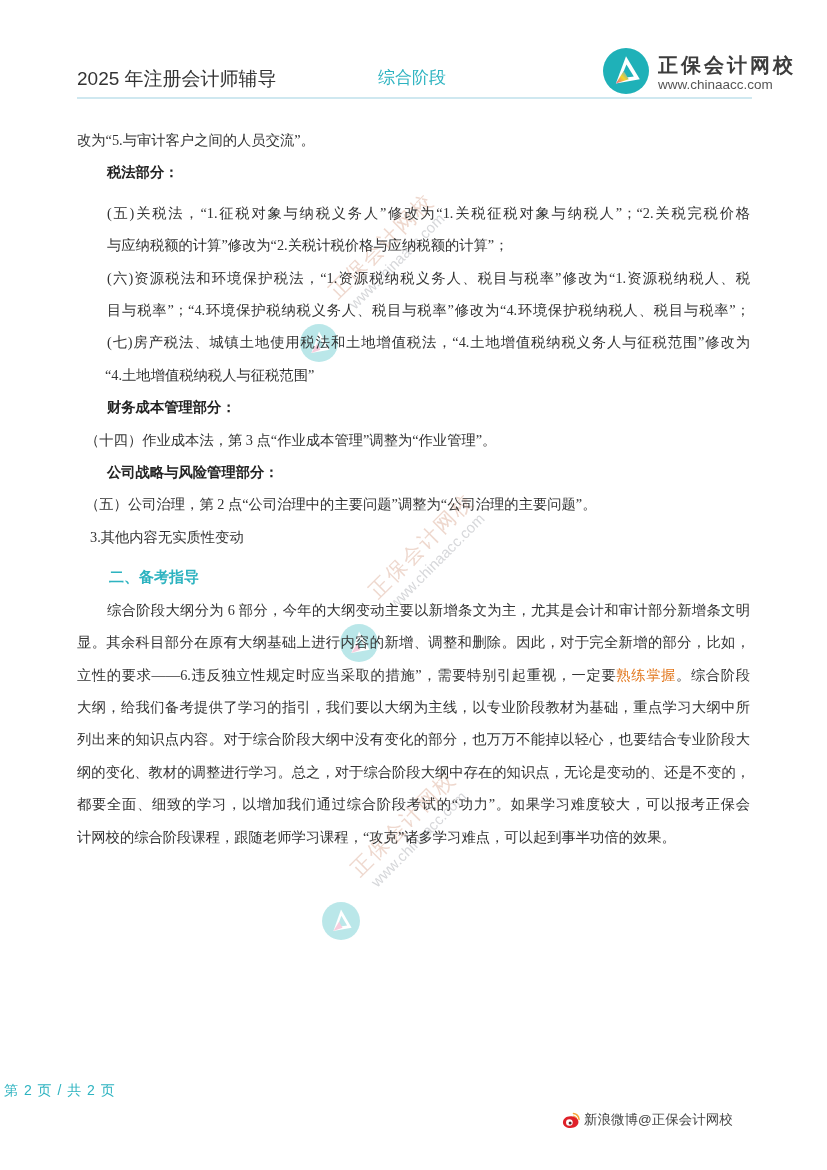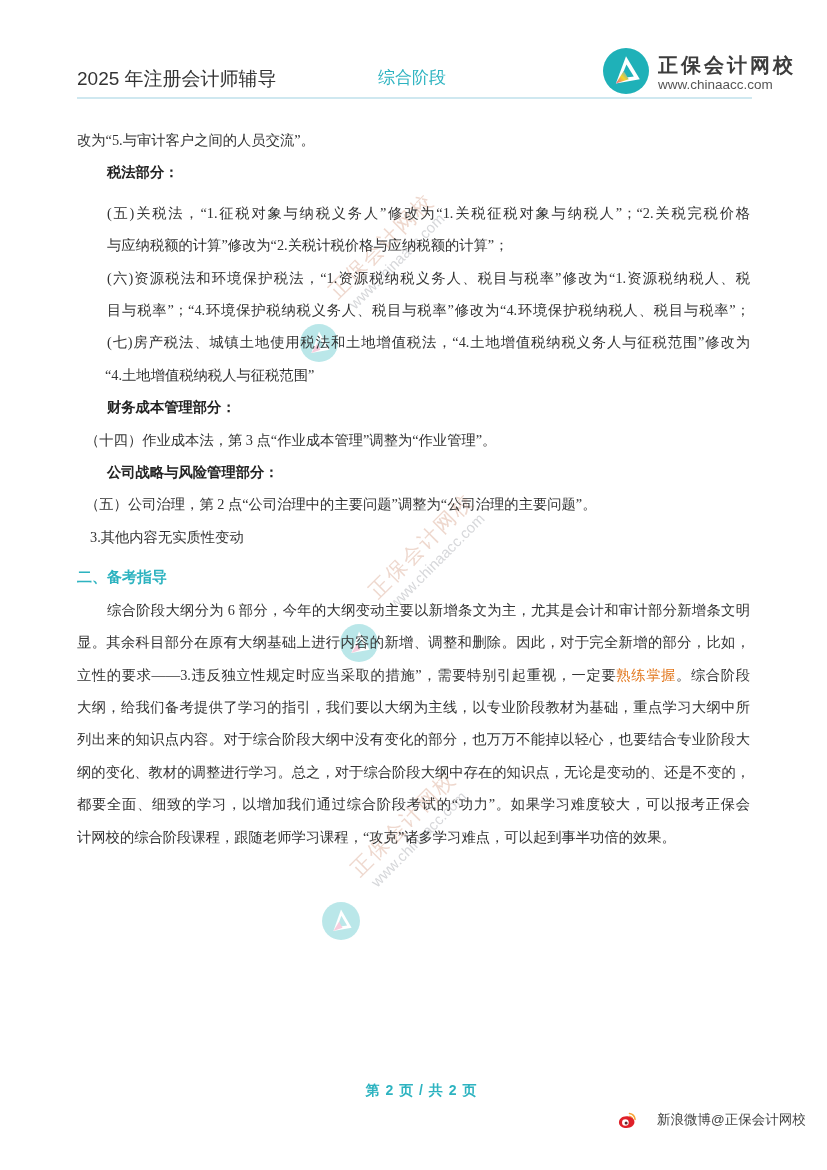--- a/index.html
+++ b/index.html
@@ -50,20 +50,21 @@
     position:absolute;left:77px;top:124px;width:673px;
     font-size:14.3px;line-height:32.4px;
   }
   .line{white-space:pre-wrap;}
   .line.fill{text-align:justify;text-align-last:justify;}
   .line.bold{font-weight:bold;color:#222;}
   .line.title-teal{
     color:var(--teal);font-weight:bold;margin-top:8px;
     font-family:"Liberation Sans","DejaVu Sans",sans-serif;
     font-size:15px;
+    margin-left:32px;
   }
   .orange{color:var(--orange);}
   
   .wm{position:absolute;width:175px;height:150px;pointer-events:none;}
   .wm1{left:278px;top:212px;}
   .wm2{left:318px;top:512px;}
   .wm3{left:300px;top:790px;}
   .wm-rot{
     position:absolute;left:30px;top:18px;width:160px;
     transform:rotate(-45deg);
@@ -74,28 +75,27 @@
     color:rgba(224,184,166,0.55);
     font-family:"Liberation Sans","DejaVu Sans",sans-serif;
   }
   .wm-url{
     font-size:15px;color:rgba(180,182,188,0.55);
     font-family:"Liberation Sans","DejaVu Sans",sans-serif;
   }
   .wm-logo{position:absolute;left:22px;bottom:0;width:38px;height:38px;opacity:0.3;}
   
   .ftr-page{
-    position:absolute;left:16px;right:0;top:1082px;
-    text-align:center;
+    position:absolute;left:4px;right:0;top:1082px;
     font-family:"Liberation Sans","DejaVu Sans",sans-serif;
-    font-size:14px;font-weight:bold;color:var(--teal);letter-spacing:1px;
+    font-size:14px;font-weight:normal;color:var(--teal);letter-spacing:1px;
   }
   .ftr-weibo{
-    position:absolute;left:618px;top:1110px;height:20px;
-    display:flex;align-items:center;gap:20px;
+    position:absolute;left:562px;top:1110px;height:20px;
+    display:flex;align-items:center;gap:3px;
     font-family:"Liberation Sans","DejaVu Sans",sans-serif;
     font-size:13.5px;color:#444;white-space:nowrap;
   }
   .weibo-icon{width:19px;height:19px;flex:0 0 auto;}
 </style>
 </head>
 <body>
 
 <div class="page">
 
@@ -165,21 +165,21 @@
       <div class="line fill" style="padding-left: 30px;"><span>(七)房产税法、城镇土地使用税法和土地增值税法，“4.土地增值税纳税义务人与征税范围”修改为</span></div>
       <div class="line" style="padding-left: 28px;"><span>“4.土地增值税纳税人与征税范围”</span></div>
       <div class="line bold" style="padding-left: 30px;"><span>财务成本管理部分：</span></div>
       <div class="line" style="padding-left: 8px;"><span>（十四）作业成本法，第 3 点“作业成本管理”调整为“作业管理”。</span></div>
       <div class="line bold" style="padding-left: 30px;"><span>公司战略与风险管理部分：</span></div>
       <div class="line" style="padding-left: 8px;"><span>（五）公司治理，第 2 点“公司治理中的主要问题”调整为“公司治理的主要问题”。</span></div>
       <div class="line" style="padding-left: 13px;"><span>3.其他内容无实质性变动</span></div>
       <div class="line title-teal"><span>二、备考指导</span></div>
       <div class="line fill" style="padding-left: 30px;"><span>综合阶段大纲分为 6 部分，今年的大纲变动主要以新增条文为主，尤其是会计和审计部分新增条文明</span></div>
       <div class="line fill"><span>显。其余科目部分在原有大纲基础上进行内容的新增、调整和删除。因此，对于完全新增的部分，比如，</span></div>
-      <div class="line fill"><span>立性的要求——3.违反独立性规定时应当采取的措施”，需要特别引起重视，一定要</span><span class="orange">熟练掌握</span><span>。综合阶段</span></div>
+      <div class="line fill"><span>立性的要求——6.违反独立性规定时应当采取的措施”，需要特别引起重视，一定要</span><span class="orange">熟练掌握</span><span>。综合阶段</span></div>
       <div class="line fill"><span>大纲，给我们备考提供了学习的指引，我们要以大纲为主线，以专业阶段教材为基础，重点学习大纲中所</span></div>
       <div class="line fill"><span>列出来的知识点内容。对于综合阶段大纲中没有变化的部分，也万万不能掉以轻心，也要结合专业阶段大</span></div>
       <div class="line fill"><span>纲的变化、教材的调整进行学习。总之，对于综合阶段大纲中存在的知识点，无论是变动的、还是不变的，</span></div>
       <div class="line fill"><span>都要全面、细致的学习，以增加我们通过综合阶段考试的“功力”。如果学习难度较大，可以报考正保会</span></div>
       <div class="line"><span>计网校的综合阶段课程，跟随老师学习课程，“攻克”诸多学习难点，可以起到事半功倍的效果。</span></div>
     </div>
 
   <div class="ftr-page">第 2 页 / 共 2 页</div>
   <div class="ftr-weibo">
     <svg class="weibo-icon" viewBox="0 0 24 24">

